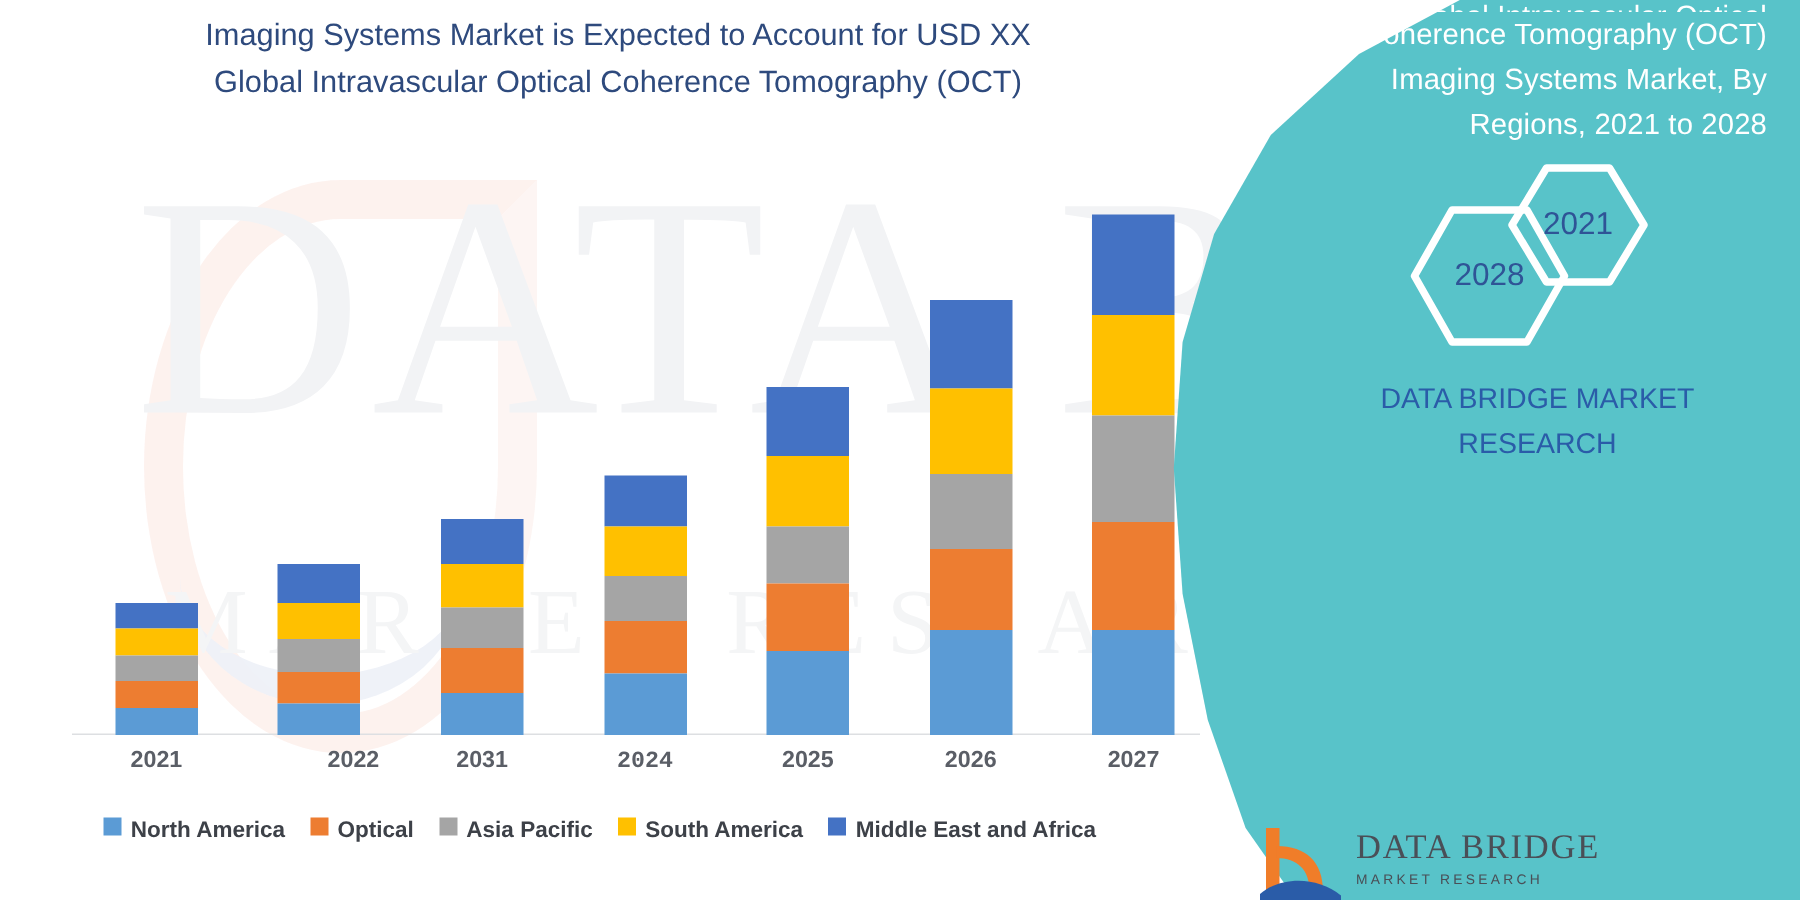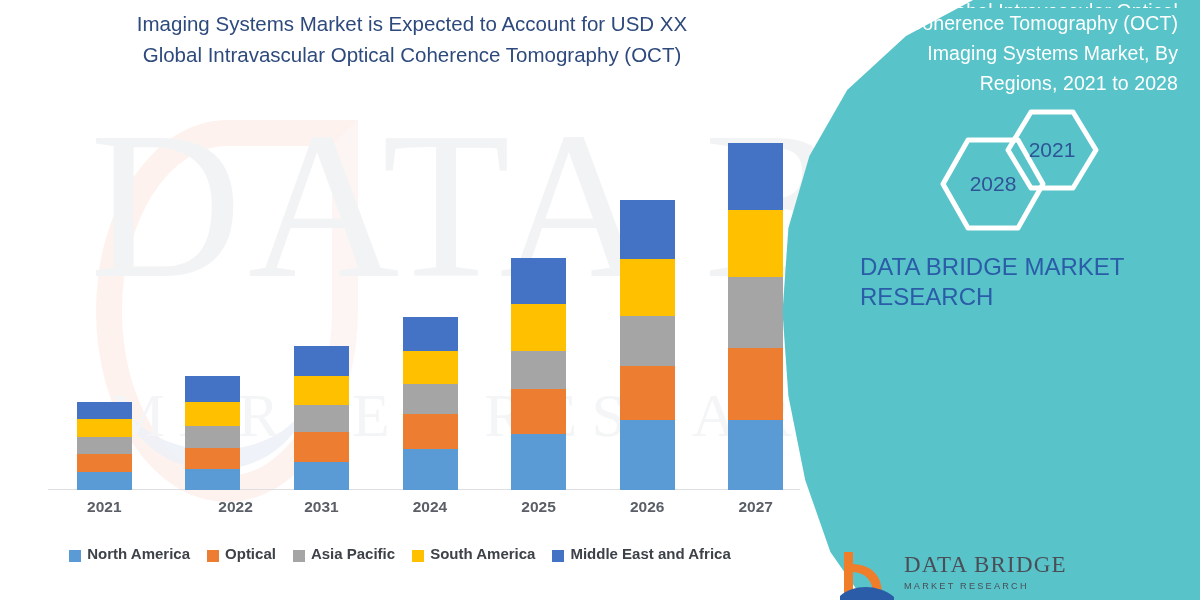--- a/index.html
+++ b/index.html
@@ -55,21 +55,21 @@
   .hex svg{display:block;}
   .hex-label{
     position:absolute;inset:0;display:flex;align-items:center;justify-content:center;
     color:#2f5496;font-size:21px;
   }
   .hex-2021{left:74px;top:0px;width:96px;height:84px;}
   .hex-2028{left:8px;top:28px;width:110px;height:96px;}
 
   .brand-text{
     position:absolute;left:860px;top:252px;width:330px;
-    color:#2a5ca8;font-size:24px;line-height:30px;
+    text-align:center;color:#2a5ca8;font-size:19px;line-height:30px;
   }
 
   
   .logo{position:absolute;left:838px;top:548px;width:360px;height:52px;}
   .logo-mark{position:absolute;left:0;top:2px;width:58px;height:50px;}
   .logo-txt{position:absolute;left:66px;top:4px;}
   .logo-name{font-size:23px;color:#4a4f57;letter-spacing:1.2px;font-family:"Liberation Serif", serif;}
   .logo-sub{font-size:9.2px;color:#4a4f57;letter-spacing:2.2px;margin-top:3px;font-family:"Liberation Sans", sans-serif;}
 
   
@@ -88,21 +88,21 @@
   .xlabels{position:absolute;left:40px;top:498px;width:760px;height:26px;}
   .xlabel{
     position:absolute;width:80px;text-align:center;
     color:#5a5e66;font-size:15.5px;font-weight:bold;
   }
 
   .legend{
     position:absolute;left:0px;top:540px;width:800px;height:26px;
     display:flex;align-items:center;justify-content:center;gap:17px;
   }
-  .legend-item{display:flex;align-items:flex-end;gap:6px;}
+  .legend-item{display:flex;align-items:flex-start;gap:6px;}
   .legend-swatch{width:12px;height:12px;display:inline-block;}
   .legend-label{font-size:15px;color:#3d4148;font-weight:bold;white-space:nowrap;}
 </style>
 </head>
 <body>
 
 <div id="stage">
 
   <div class="bg-logo-ghost"></div>
   <div class="bg-logo-ghost2"></div>
@@ -166,21 +166,21 @@
           <div class="seg" style="background: rgb(237, 125, 49); height: 71.4116px;"></div>
           <div class="seg" style="background: rgb(91, 155, 213); height: 70.4058px;"></div>
         </div>
       </div>
   </div>
 
   <div class="xlabels" id="xlabels">
       <div class="xlabel" style="left: 24.2857px;">2021</div>
       <div class="xlabel" style="left: 132.857px; text-align: right;">2022</div>
       <div class="xlabel" style="left: 241.429px;">2031</div>
-      <div class="xlabel" style="left: 350px;">2024</div>
+      <div class="xlabel" style="left: 350px; font-family: Liberation Mono, monospace;">2024</div>
       <div class="xlabel" style="left: 458.571px;">2025</div>
       <div class="xlabel" style="left: 567.143px;">2026</div>
       <div class="xlabel" style="left: 675.714px;">2027</div>
     </div>
 
   <div class="legend" id="legend">
       <div class="legend-item">
         <span class="legend-swatch" style="background: rgb(91, 155, 213);"></span>
         <span class="legend-label">North America</span>
       </div>

